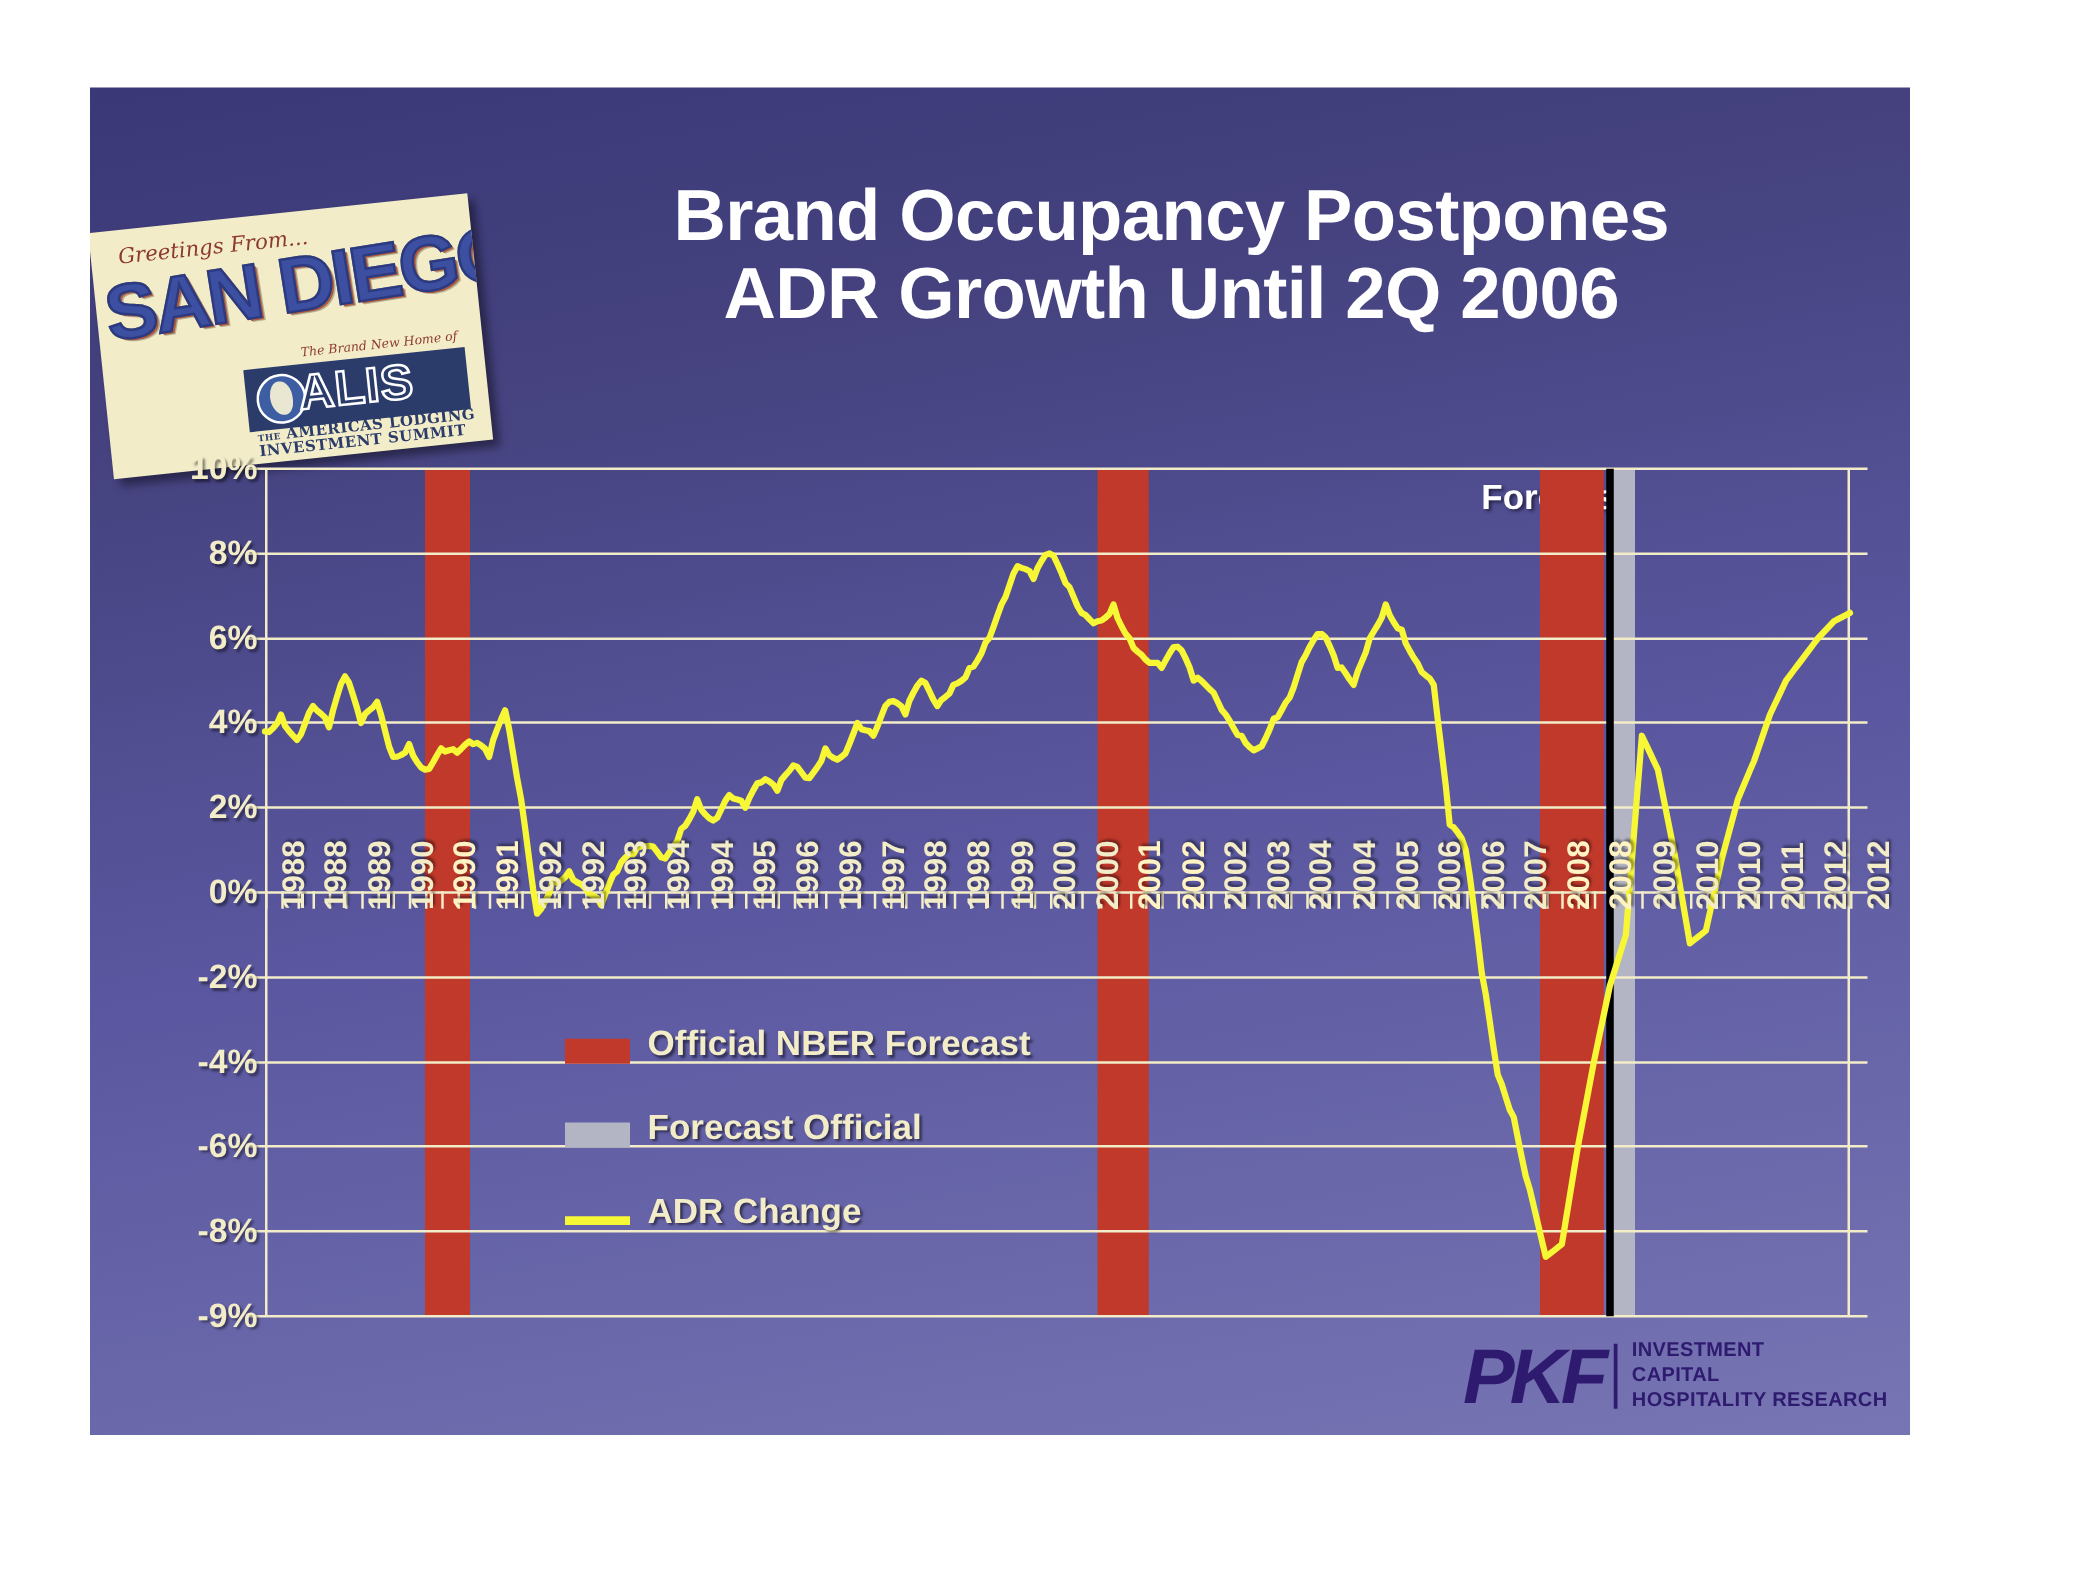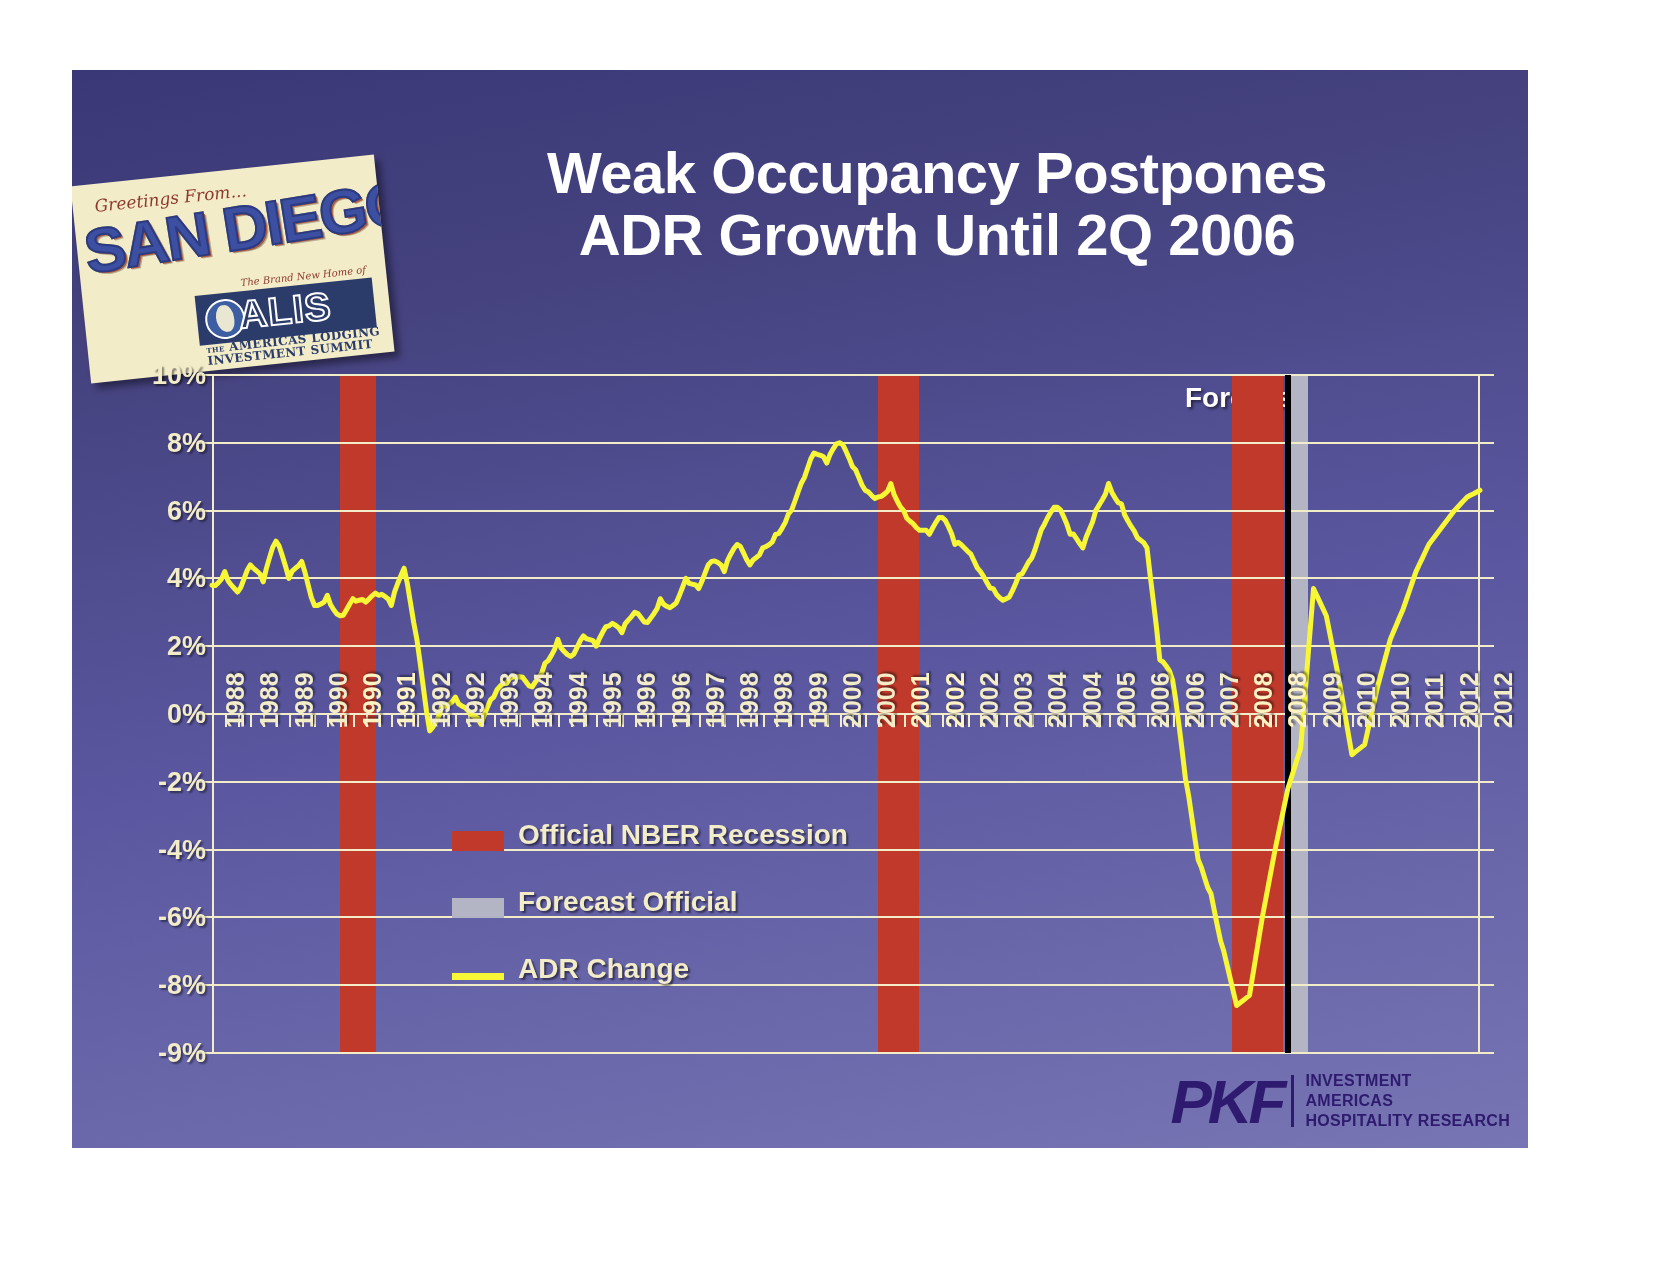--- a/index.html
+++ b/index.html
@@ -154,21 +154,21 @@
     color:#2e1a6e;font-size:16px;font-weight:bold;line-height:1.26;
     letter-spacing:.3px;font-family:"Liberation Sans",sans-serif;
   }
 </style>
 </head>
 <body>
 
 <div id="slide">
 
   <div id="title">
-    <span>Weak Occupancy Postpones</span>
+    <span>Brand Occupancy Postpones</span>
     <span class="l2">ADR Growth Until 2Q 2006</span>
   </div>
 
   <div id="postcard">
     <div id="pc-greet">Greetings From...</div>
     <div id="pc-sd">SAN DIEGO</div>
     <div id="pc-sub">The Brand New Home of</div>
     <div id="pc-alis">
       <span class="globe"></span>
       <span class="alis-txt">ALIS</span>
@@ -379,36 +379,36 @@
           <div class="xl" style="left: 1208.46px; top: 0px;">2011</div>
           <div class="xl" style="left: 1242.73px; top: 0px;">2012</div>
           <div class="xl" style="left: 1277px; top: 0px;">2012</div>
         </div>
       </div>
   </div>
 
   <div id="legend">
       <div class="lg-row">
         <span class="lg-sw" style="background: rgb(192, 57, 43);"></span>
-        <span class="lg-tx">Official NBER Recession</span>
+        <span class="lg-tx">Official NBER Forecast</span>
       </div>
       <div class="lg-row">
         <span class="lg-sw" style="background: rgb(179, 180, 196);"></span>
         <span class="lg-tx">Forecast Official</span>
       </div>
       <div class="lg-row">
         <span class="lg-sw line" style="background: rgb(247, 247, 53);"></span>
         <span class="lg-tx">ADR Change</span>
       </div>
     </div>
 
 
   <div id="pkf">
     <div class="mark">PKF</div>
     <div class="bar"></div>
     <div class="words">
       <div>INVESTMENT</div>
-      <div>AMERICAS</div>
+      <div>CAPITAL</div>
       <div>HOSPITALITY RESEARCH</div>
     </div>
   </div>
 
 </div>
 
 </body></html>

